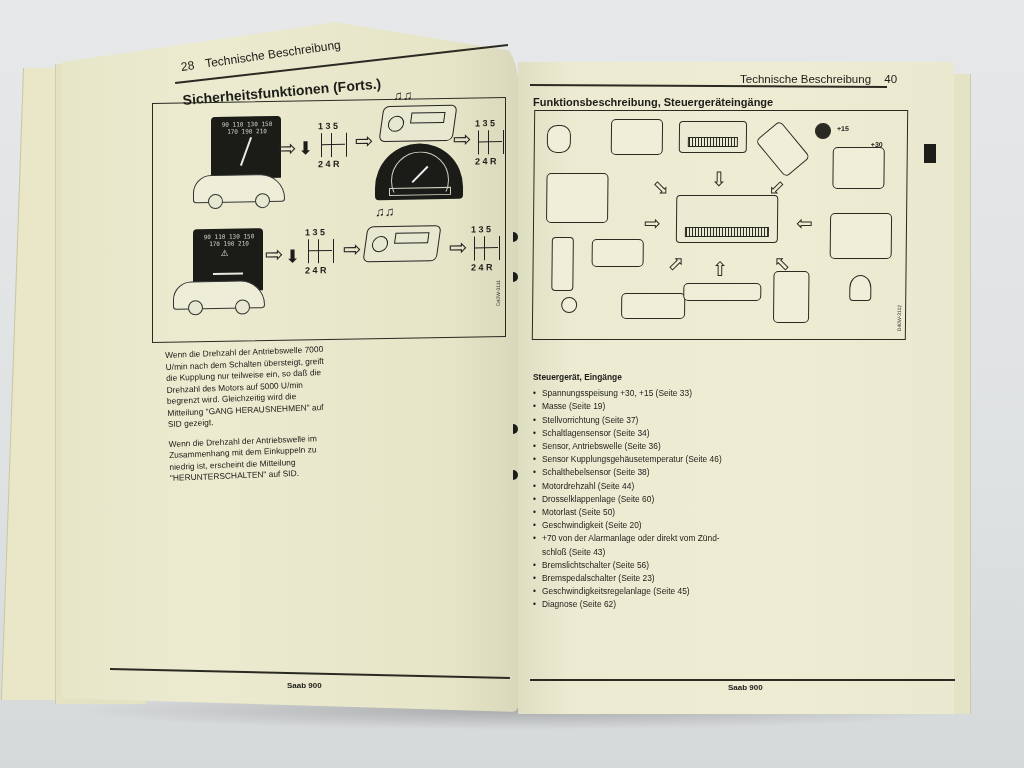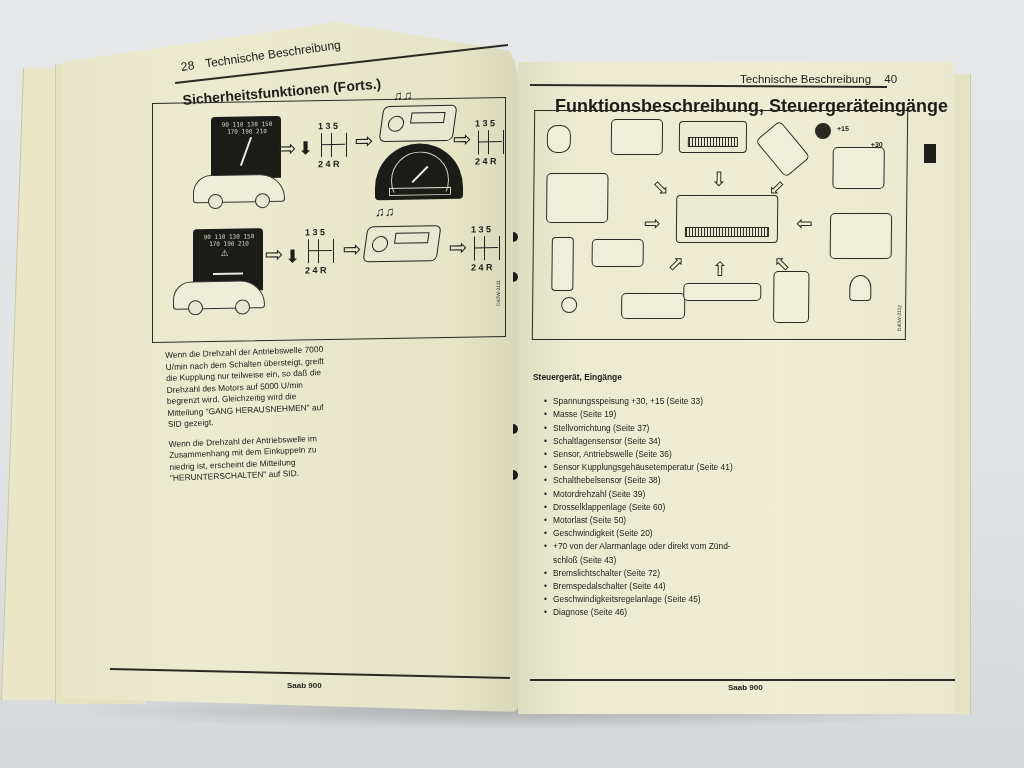--- a/index.html
+++ b/index.html
@@ -88,35 +88,35 @@
 
   .lp-text { position: absolute; left: 165px; top: 350px; width: 160px; font-size: 8.4px; line-height: 11.5px; transform: rotate(-2.2deg); transform-origin: 0 0; }
   .lp-text p { margin: 0 0 8px 0; }
 
   .lp-footer-rule { position: absolute; left: 110px; top: 668px; width: 400px; height: 1.5px; background: #2a2a22; transform: rotate(1.3deg); transform-origin: 0 0; }
   .lp-footer { position: absolute; left: 287px; top: 681px; font-size: 8px; font-weight: bold; }
 
   .rp-header { position: absolute; left: 740px; top: 73px; font-size: 11.5px; white-space: nowrap; }
   .rp-header .num { margin-left: 10px; }
   .rp-rule { position: absolute; left: 530px; top: 85px; width: 357px; height: 1.5px; background: #2a2a22; transform: rotate(0.3deg); }
-  .rp-title { position: absolute; left: 555px; top: 96px; font-weight: bold; font-size: 18px; white-space: nowrap; }
+  .rp-title { position: absolute; left: 533px; top: 96px; font-weight: bold; font-size: 11px; white-space: nowrap; }
   .rp-figure {
     position: absolute; left: 533px; top: 110px; width: 372px; height: 228px; border: 1px solid #2a2a22;
     transform: skewX(-0.6deg);
   }
   .part { position: absolute; border: 1.3px solid #2a2a22; background: #efeed8; border-radius: 5px; }
   .ecu { position: absolute; border: 1.5px solid #2a2a22; background: #ebead3; border-radius: 4px; }
   .ecu .conn { position: absolute; left: 8px; bottom: 5px; right: 8px; height: 8px; border: 1px solid #2a2a22; background: repeating-linear-gradient(90deg, #2a2a22 0 1px, transparent 1px 3px); }
   .rarrow { position: absolute; font-size: 20px; color: #2a2a22; line-height: 1; }
   .term { position: absolute; font-size: 7px; font-weight: bold; }
   .rp-code { position: absolute; right: 3px; bottom: 8px; font-size: 5px; writing-mode: vertical-rl; transform: rotate(180deg); color: #333; }
 
   .rp-list { position: absolute; left: 533px; top: 371px; font-size: 8.4px; line-height: 13.2px; }
   .rp-list .head { font-weight: bold; margin-bottom: 3px; }
-  .rp-list ul { list-style: none; margin: 11px; padding: 0; }
+  .rp-list ul { list-style: none; margin: 0; padding: 0; }
   .rp-list li { position: relative; padding-left: 9px; white-space: nowrap; }
   .rp-list li::before { content: "•"; position: absolute; left: 0; top: 0; }
 
   .rp-footer-rule { position: absolute; left: 530px; top: 679px; width: 425px; height: 1.5px; background: #2a2a22; }
   .rp-footer { position: absolute; left: 728px; top: 683px; font-size: 8px; font-weight: bold; }
 
   .binding-dot { position: absolute; left: 513px; width: 5px; height: 10px; background: #1c1c18; border-radius: 0 5px 5px 0; }
 </style>
 </head>
 <body>
@@ -269,30 +269,30 @@
 </div>
 
 <div class="rp-list">
   <div class="head">Steuergerät, Eingänge</div>
   <ul>
     <li>Spannungsspeisung +30, +15 (Seite  33)</li>
     <li>Masse (Seite  19)</li>
     <li>Stellvorrichtung (Seite  37)</li>
     <li>Schaltlagensensor (Seite  34)</li>
     <li>Sensor, Antriebswelle (Seite  36)</li>
-    <li>Sensor Kupplungsgehäusetemperatur (Seite  41)</li>
+    <li>Sensor Kupplungsgehäusetemperatur (Seite  46)</li>
     <li>Schalthebelsensor (Seite  38)</li>
-    <li>Motordrehzahl (Seite  39)</li>
+    <li>Motordrehzahl (Seite  44)</li>
     <li>Drosselklappenlage (Seite  60)</li>
     <li>Motorlast (Seite  50)</li>
     <li>Geschwindigkeit (Seite  20)</li>
     <li>+70 von der Alarmanlage oder direkt vom Zünd-</li>
     <li style="padding-left:9px" class="cont">schloß (Seite  43)</li>
-    <li>Bremslichtschalter (Seite  72)</li>
-    <li>Bremspedalschalter (Seite  44)</li>
+    <li>Bremslichtschalter (Seite  56)</li>
+    <li>Bremspedalschalter (Seite  23)</li>
     <li>Geschwindigkeitsregelanlage (Seite  45)</li>
-    <li>Diagnose (Seite  46)</li>
+    <li>Diagnose (Seite  62)</li>
   </ul>
 </div>
 <style>.rp-list li.cont::before { content: ""; }</style>
 
 <div class="rp-footer-rule"></div>
 <div class="rp-footer">Saab 900</div>
 
 </body></html>

